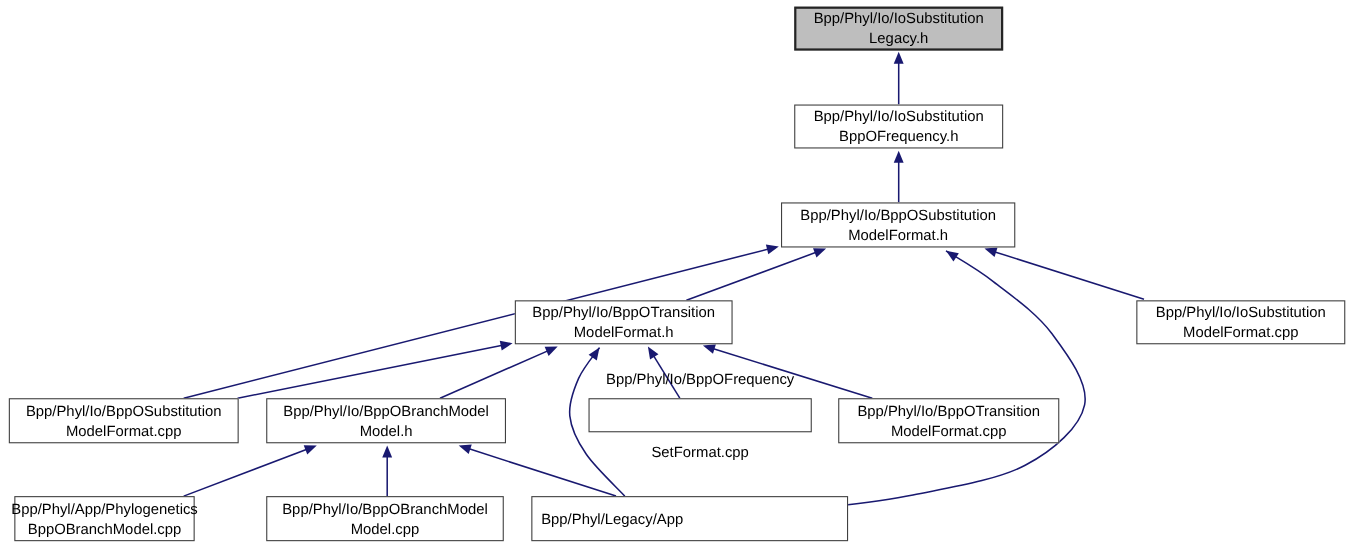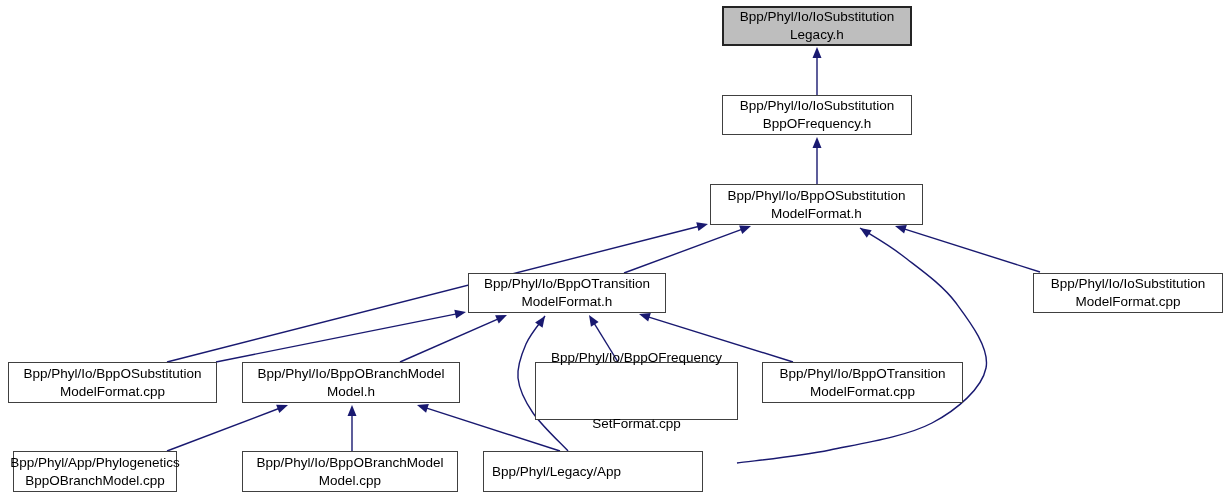--- a/index.html
+++ b/index.html
@@ -92,32 +92,32 @@
     <span>ModelFormat.cpp</span>
   </div>
     <div class="node" style="left: 8px; top: 362px; width: 209px; height: 41px;">
     <span>Bpp/Phyl/Io/BppOSubstitution</span>
     <span>ModelFormat.cpp</span>
   </div>
     <div class="node" style="left: 242px; top: 362px; width: 218px; height: 41px;">
     <span>Bpp/Phyl/Io/BppOBranchModel</span>
     <span>Model.h</span>
   </div>
-    <div class="node" style="left: 535px; top: 362px; width: 203px; height: 58px; gap: 48px;">
+    <div class="node" style="left: 535px; top: 362px; width: 203px; height: 31px; gap: 48px;">
     <span>Bpp/Phyl/Io/BppOFrequency</span>
     <span>SetFormat.cpp</span>
   </div>
     <div class="node" style="left: 762px; top: 362px; width: 201px; height: 41px;">
     <span>Bpp/Phyl/Io/BppOTransition</span>
     <span>ModelFormat.cpp</span>
   </div>
     <div class="node" style="left: 13px; top: 451px; width: 164px; height: 41px;">
     <span>Bpp/Phyl/App/Phylogenetics</span>
     <span>BppOBranchModel.cpp</span>
   </div>
     <div class="node" style="left: 242px; top: 451px; width: 216px; height: 41px;">
     <span>Bpp/Phyl/Io/BppOBranchModel</span>
     <span>Model.cpp</span>
   </div>
-    <div class="node align-left" style="left: 483px; top: 451px; width: 220px; height: 41px;">
+    <div class="node align-left" style="left: 483px; top: 451px; width: 288px; height: 41px;">
     <span>Bpp/Phyl/Legacy/App</span>
   </div>
   </div>
 
 </body></html>

